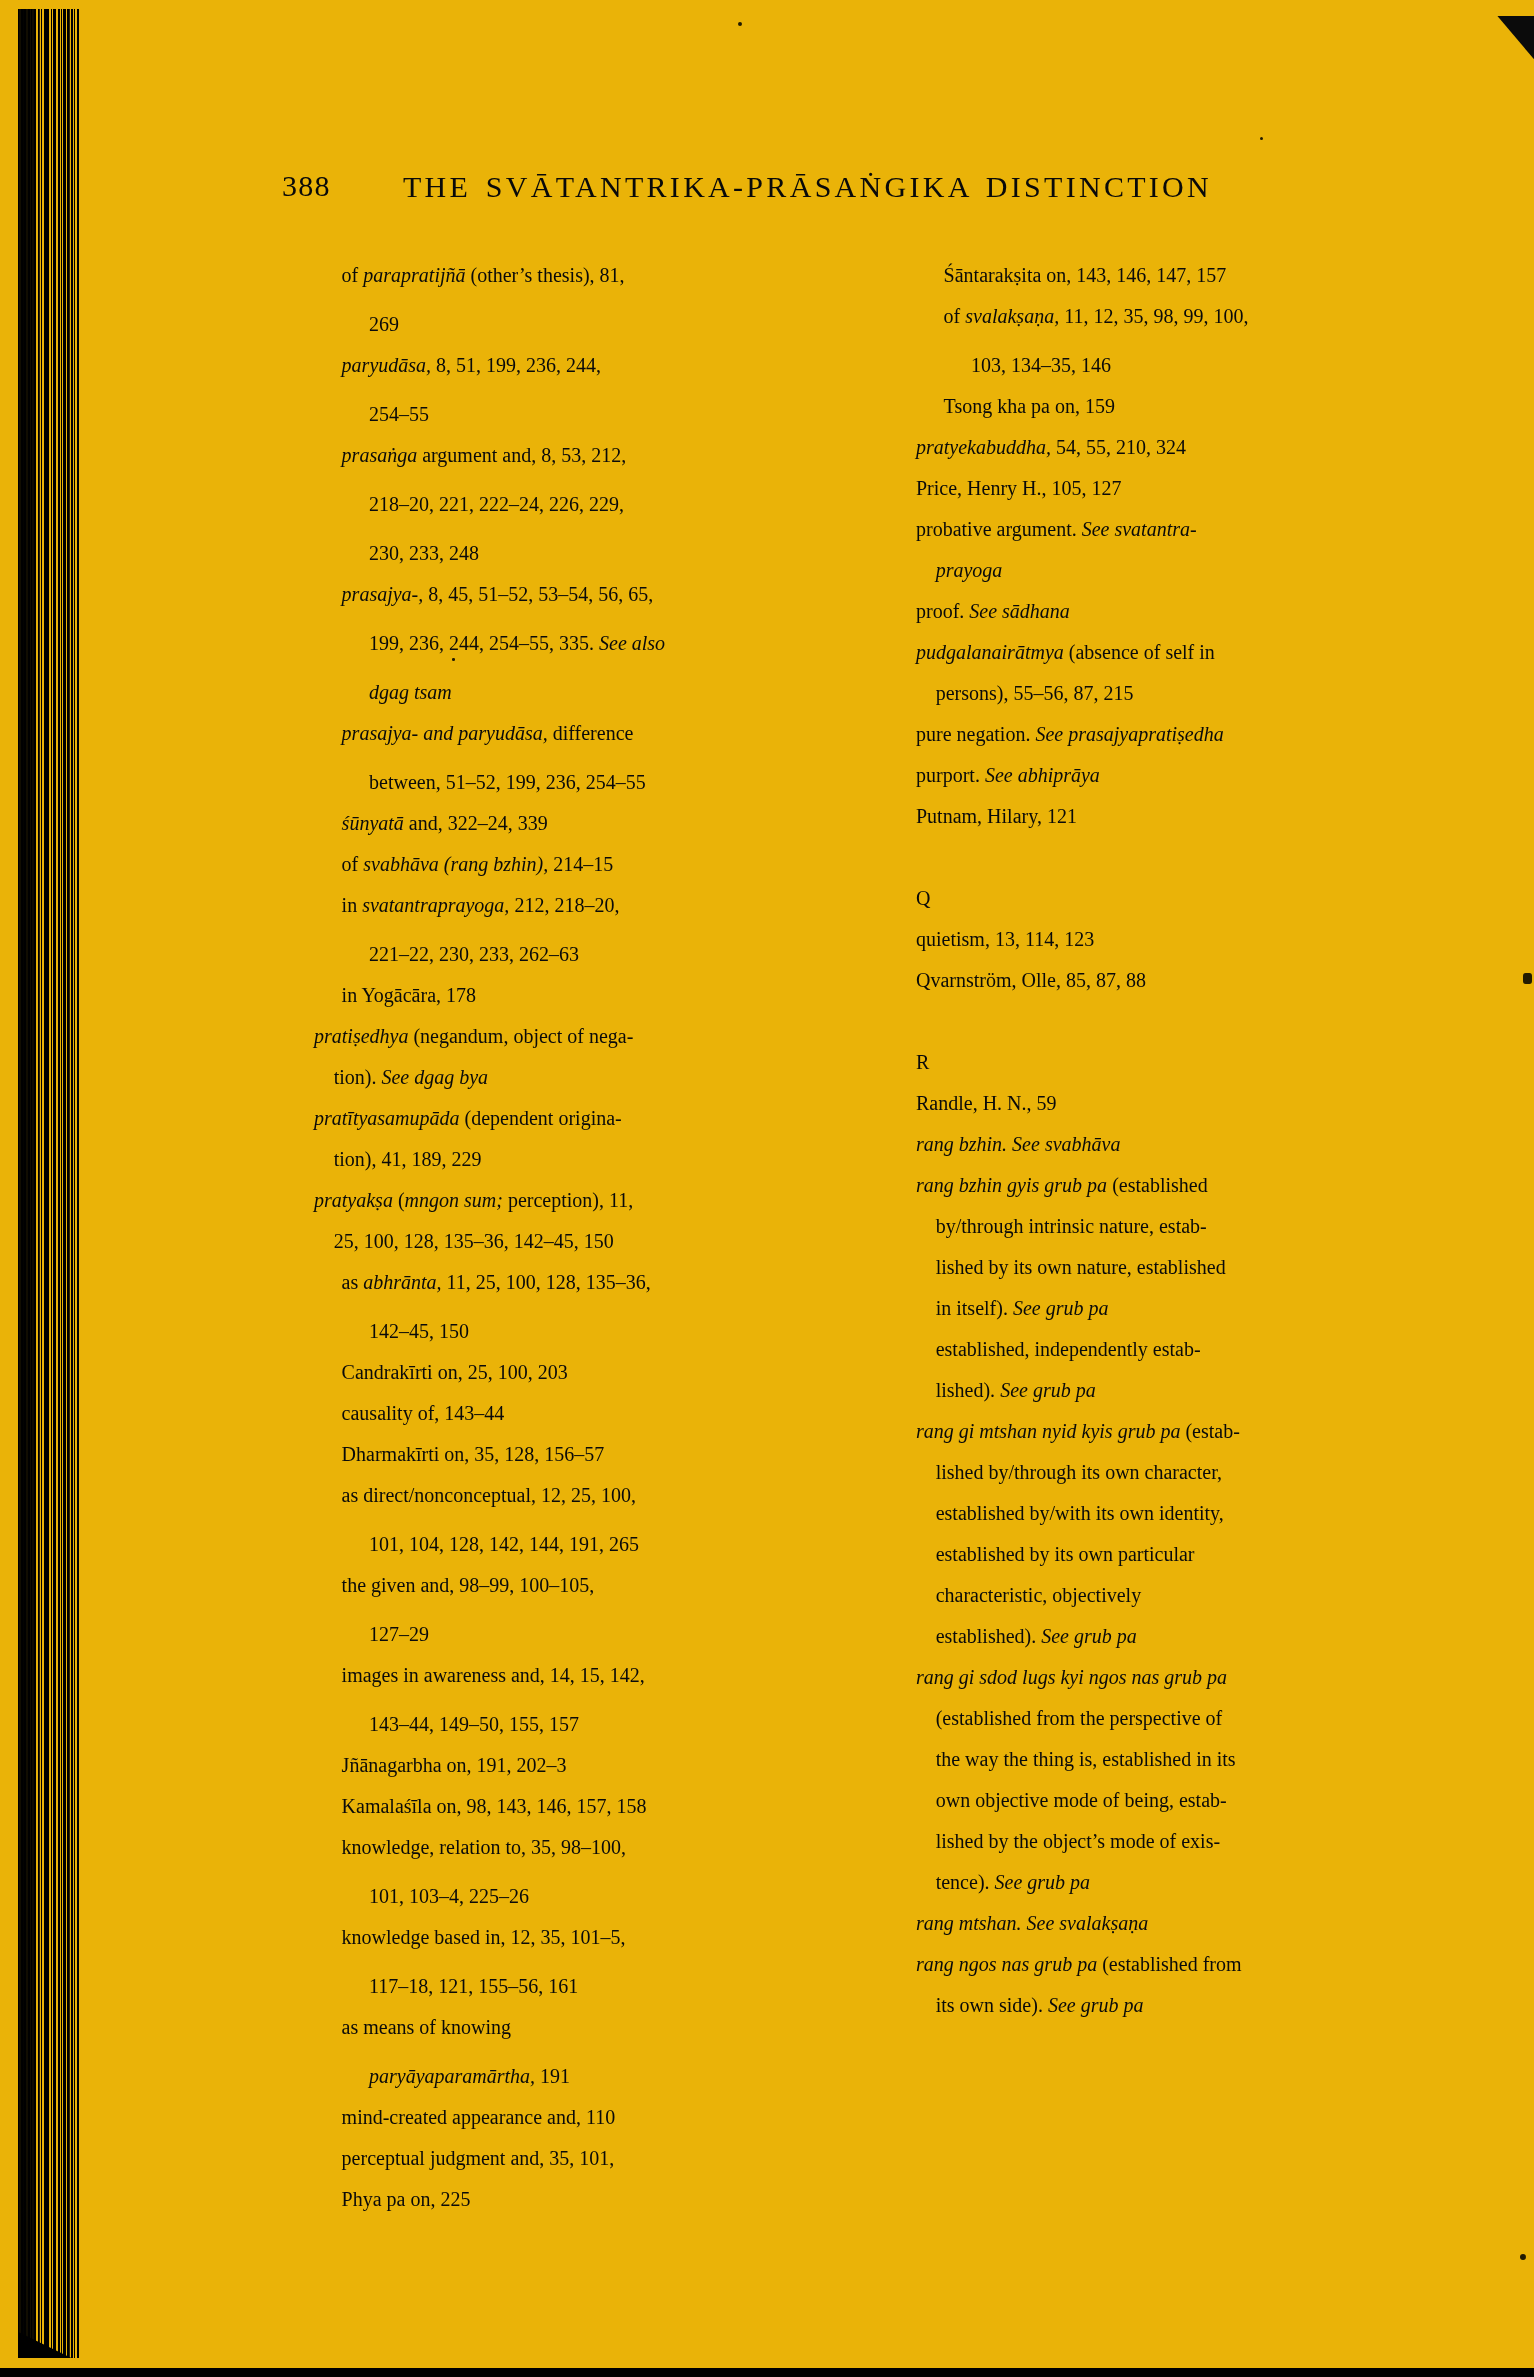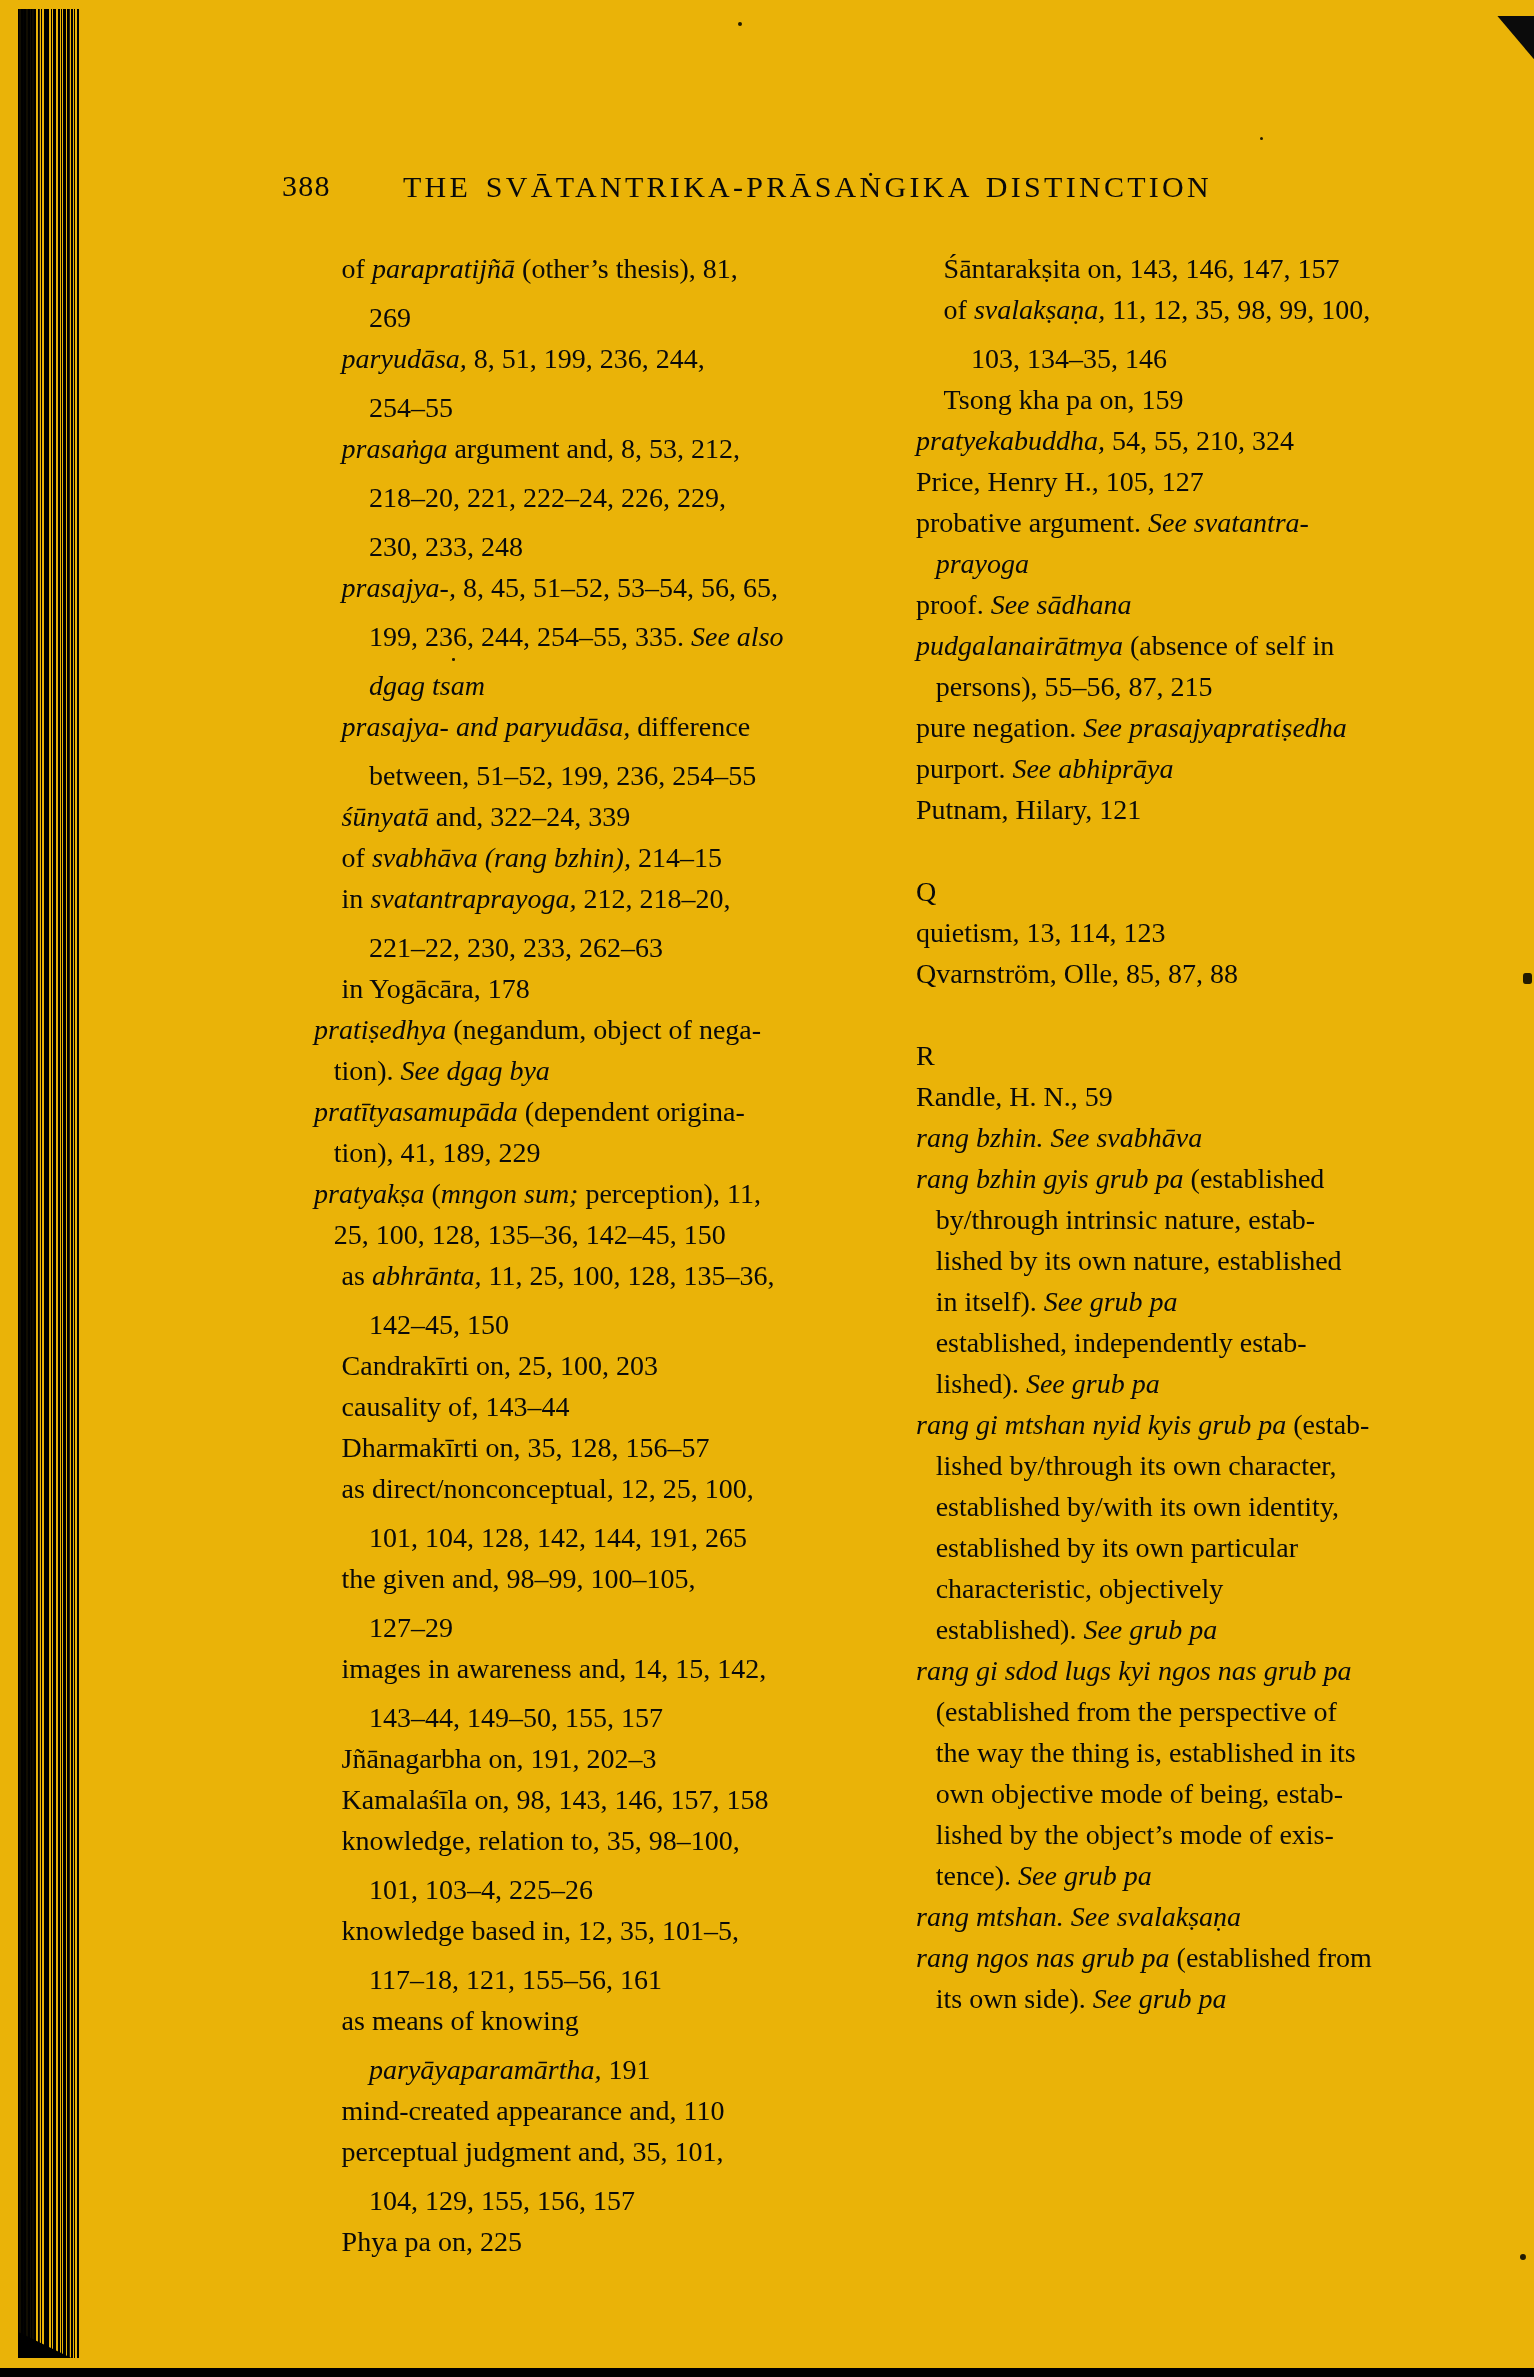--- a/index.html
+++ b/index.html
@@ -51,22 +51,22 @@
   .running-title {
     position:absolute; left:0; top:172px; width:100%;
     text-align:center;
     font-size:30px; line-height:1; letter-spacing:3.3px;
     word-spacing:3.9px;
     padding-left:40px;
   }
 
   
   .col {
-    position:absolute; top:248px;
-    font-size:28px; line-height:41px;
+    position:absolute; top:255px;
+    font-size:20px; line-height:41px;
     white-space:nowrap;
   }
   #col-left  { left:314px;  width:473px; }
   #col-right { left:916px; width:545px; }
 
   .line { height:41px; }
   .line.main      { padding-left:0; }
   .line.main-cont { padding-left:19.7px; }
   .line.sub       { padding-left:27.6px; }
   .line.sub-cont  { padding-left:55px;margin-top:8px; }
@@ -124,21 +124,20 @@
       <div class="line sub"><span>Jñānagarbha on, 191, 202–3</span></div>
       <div class="line sub"><span>Kamalaśīla on, 98, 143, 146, 157, 158</span></div>
       <div class="line sub"><span>knowledge, relation to, 35, 98–100,</span></div>
       <div class="line sub-cont"><span>101, 103–4, 225–26</span></div>
       <div class="line sub"><span>knowledge based in, 12, 35, 101–5,</span></div>
       <div class="line sub-cont"><span>117–18, 121, 155–56, 161</span></div>
       <div class="line sub"><span>as means of knowing</span></div>
       <div class="line sub-cont"><i>paryāyaparamārtha,</i><span> 191</span></div>
       <div class="line sub"><span>mind-created appearance and, 110</span></div>
       <div class="line sub"><span>perceptual judgment and, 35, 101,</span></div>
-      <div class="line sub-cont"><span>104, 129, 155, 156, 157</span></div>
       <div class="line sub"><span>Phya pa on, 225</span></div>
     </div>
   <div id="col-right" class="col">
       <div class="line sub"><span>Śāntarakṣita on, 143, 146, 147, 157</span></div>
       <div class="line sub"><span>of </span><i>svalakṣaṇa,</i><span> 11, 12, 35, 98, 99, 100,</span></div>
       <div class="line sub-cont"><span>103, 134–35, 146</span></div>
       <div class="line sub"><span>Tsong kha pa on, 159</span></div>
       <div class="line main"><i>pratyekabuddha,</i><span> 54, 55, 210, 324</span></div>
       <div class="line main"><span>Price, Henry H., 105, 127</span></div>
       <div class="line main"><span>probative argument. </span><i>See svatantra-</i></div>

